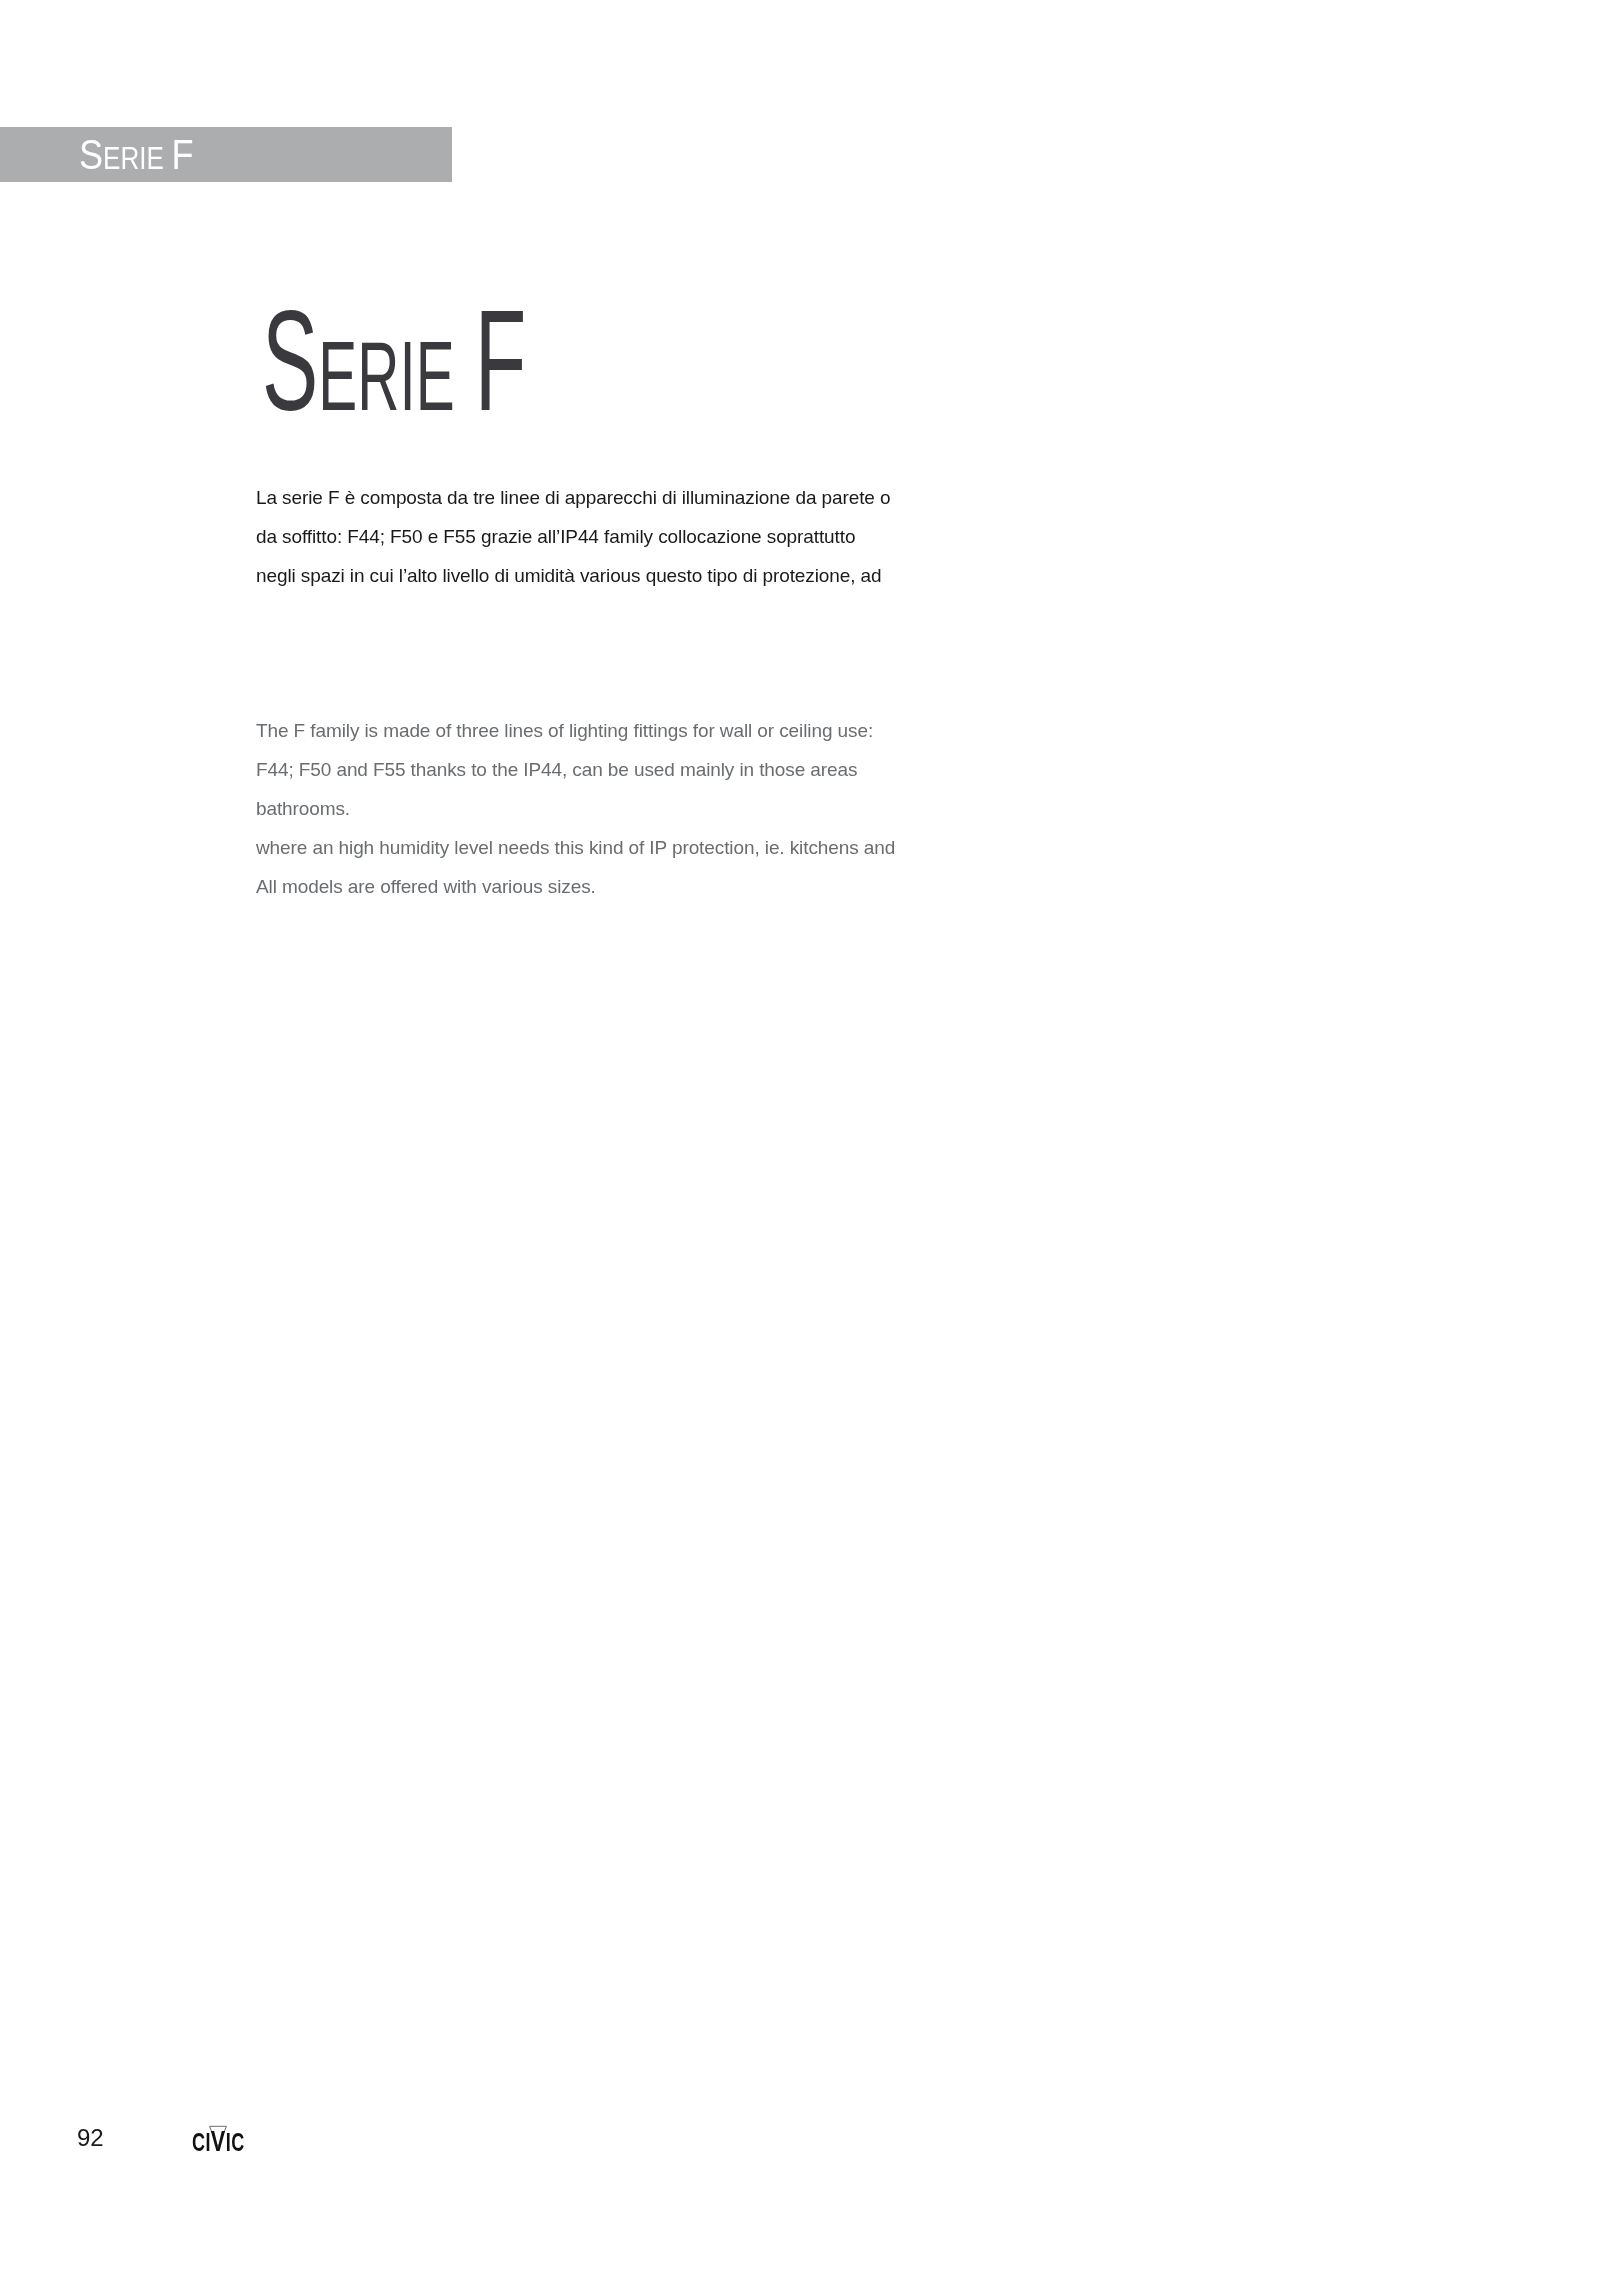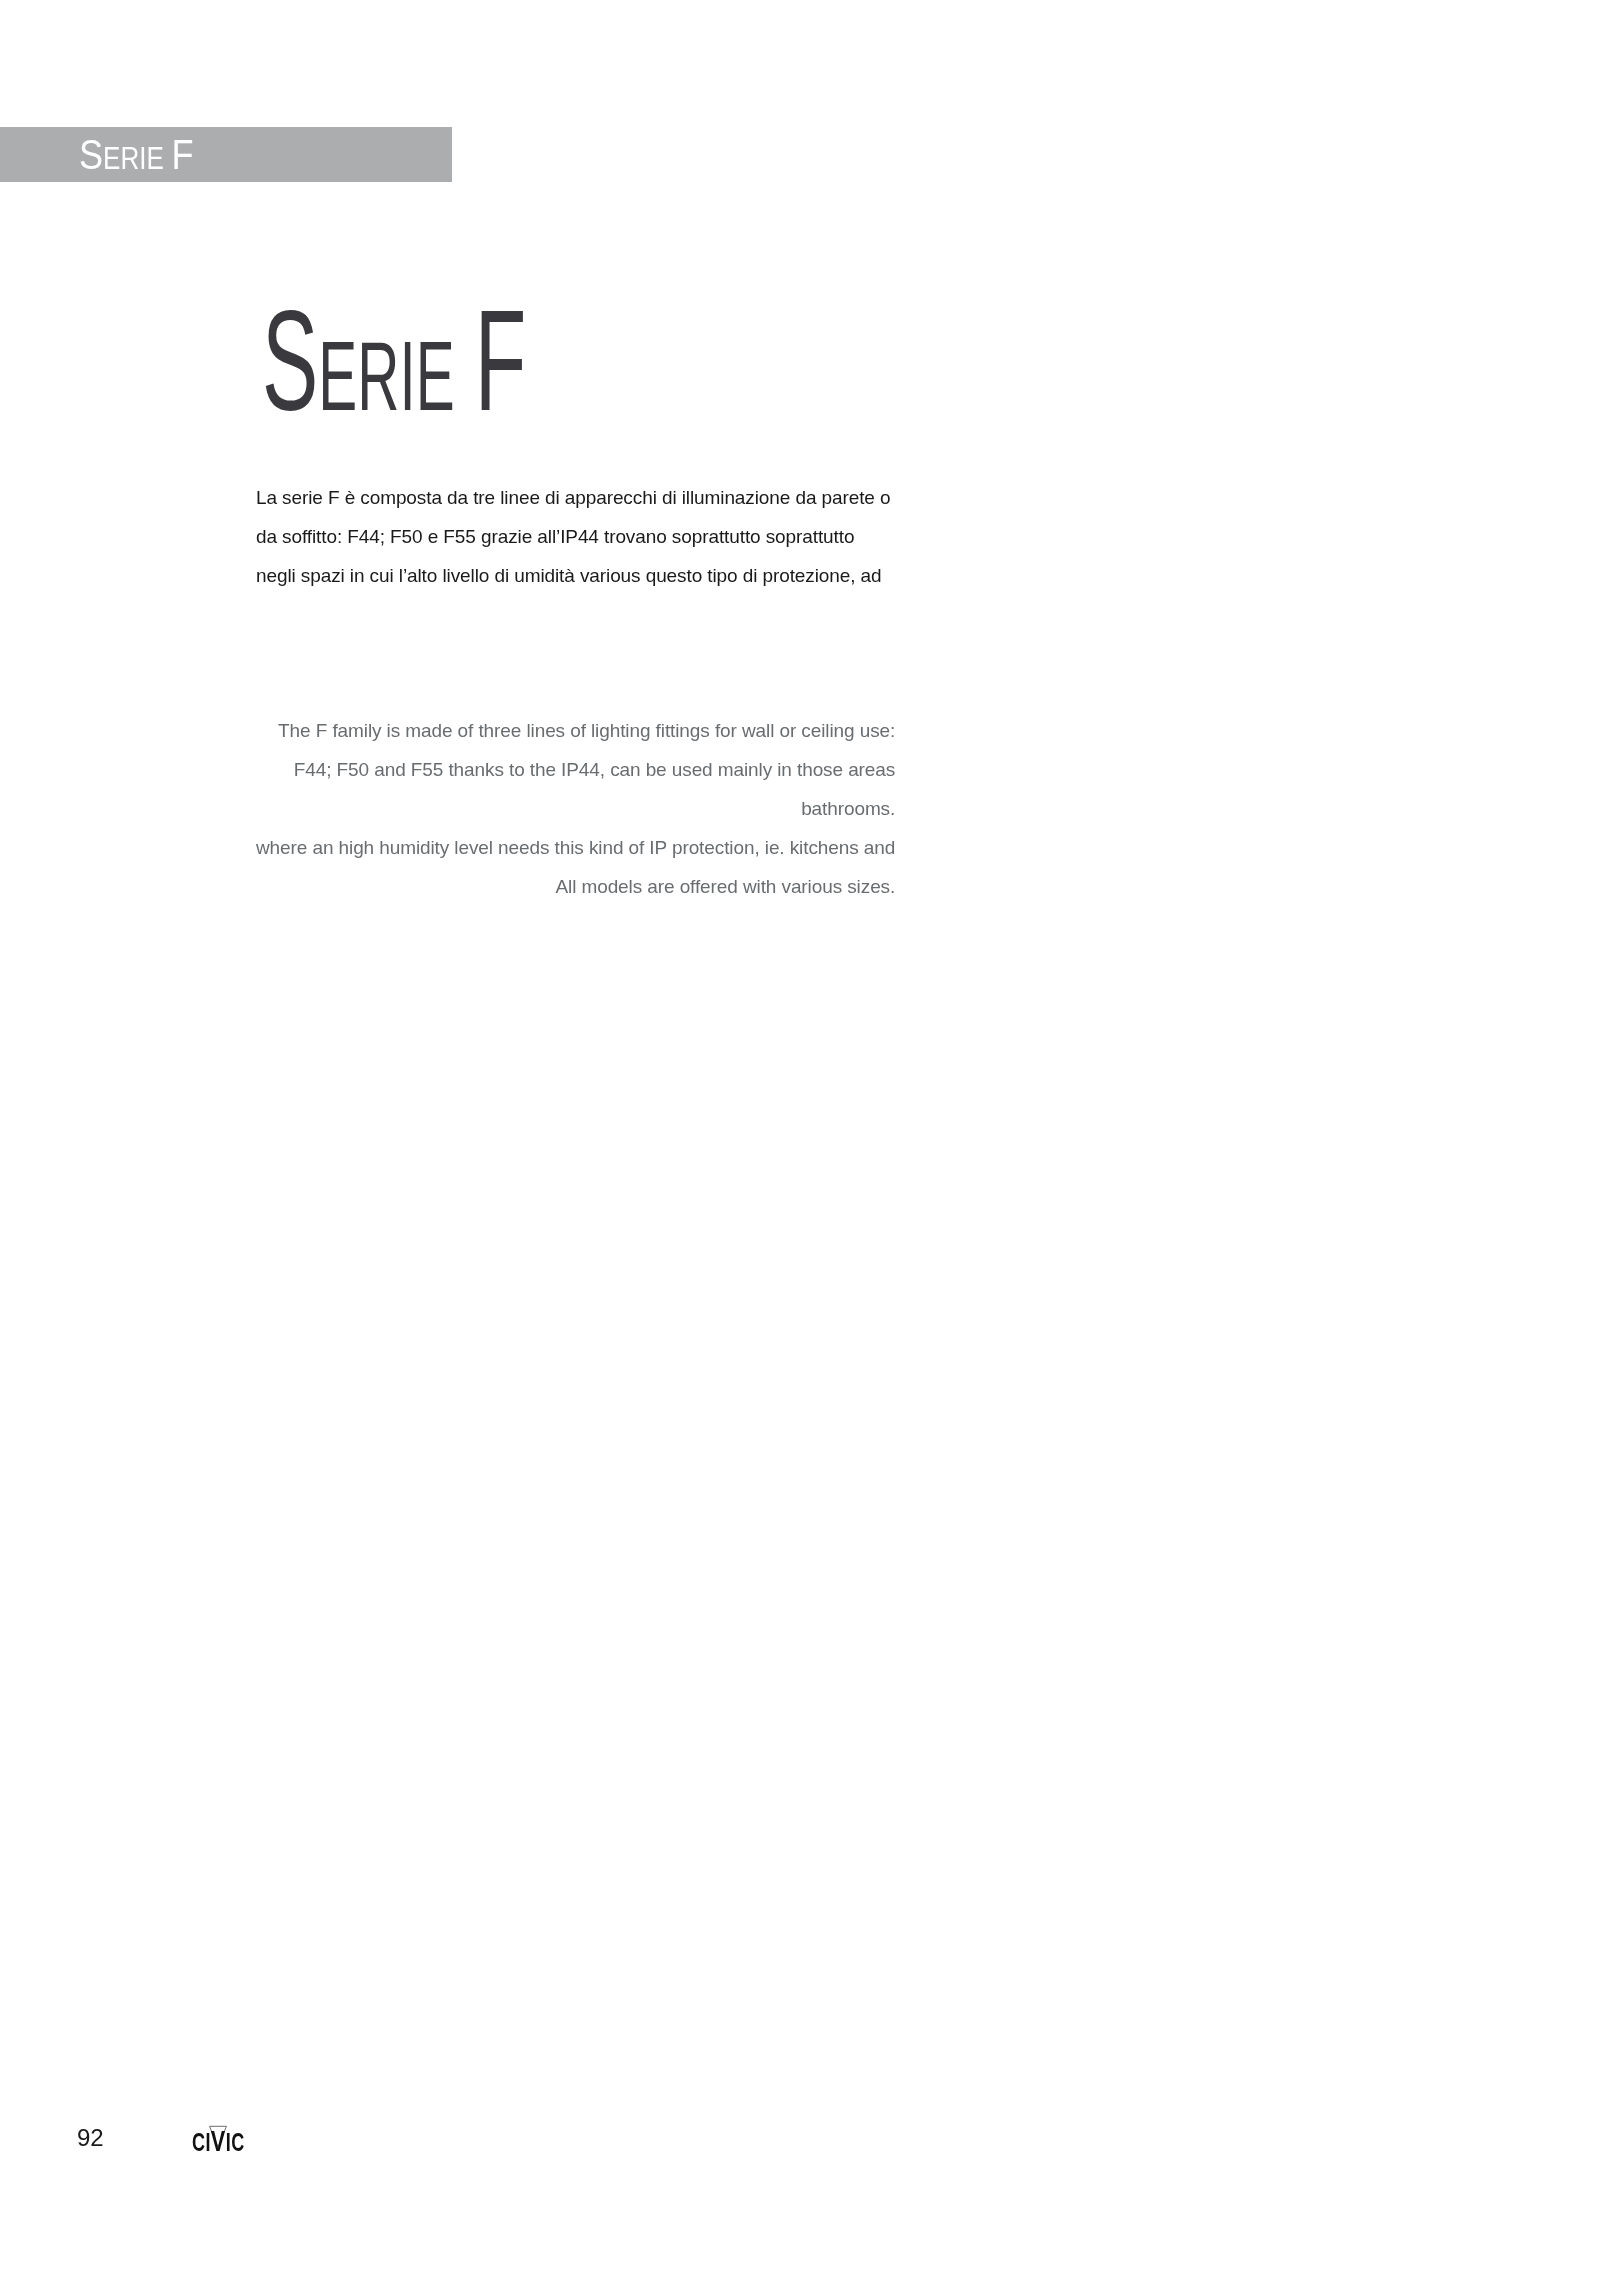--- a/index.html
+++ b/index.html
@@ -52,21 +52,21 @@
 
   
   .intro{
     position:absolute;left:256px;
     font-size:19px;
     line-height:39px;
     white-space:nowrap;
     letter-spacing:-0.1px;
   }
   .intro-it{top:478px;color:#1a1a1a;}
-  .intro-en{top:711px;color:#696d70;text-align:right;}
+  .intro-en{top:711px;color:#696d70;}
 
   
   .page-number{
     position:absolute;left:77px;top:2123px;
     font-size:24px;line-height:30px;color:#1a1a1a;
   }
   .logo{
     position:absolute;left:192px;top:2123px;
     width:52px;height:32.5px;
   }
@@ -96,21 +96,21 @@
   <div class="series-banner">
     <span class="banner-text"><span class="big">S</span><span class="small">ERIE</span><span class="gap"></span><span class="big">F</span></span>
   </div>
 
   <h1 class="page-title">
     <span class="title-scale"><span class="big">S</span><span class="small">ERIE</span><span class="gap"></span><span class="big">F</span></span>
   </h1>
 
   <div class="intro intro-it">
     <div class="line">La serie F è composta da tre linee di apparecchi di illuminazione da parete o</div>
-    <div class="line">da soffitto: F44; F50 e F55 grazie all’IP44 trovano soprattutto soprattutto</div>
+    <div class="line">da soffitto: F44; F50 e F55 grazie all’IP44 family collocazione soprattutto</div>
     <div class="line">negli spazi in cui l’alto livello di umidità various questo tipo di protezione, ad</div>
   </div>
 
   <div class="intro intro-en">
     <div class="line">The F family is made of three lines of lighting fittings for wall or ceiling use:</div>
     <div class="line">F44; F50 and F55 thanks to the IP44, can be used mainly in those areas</div>
     <div class="line">bathrooms.</div>
     <div class="line">where an high humidity level needs this kind of IP protection, ie. kitchens and</div>
     <div class="line">All models are offered with various sizes.</div>
   </div>

